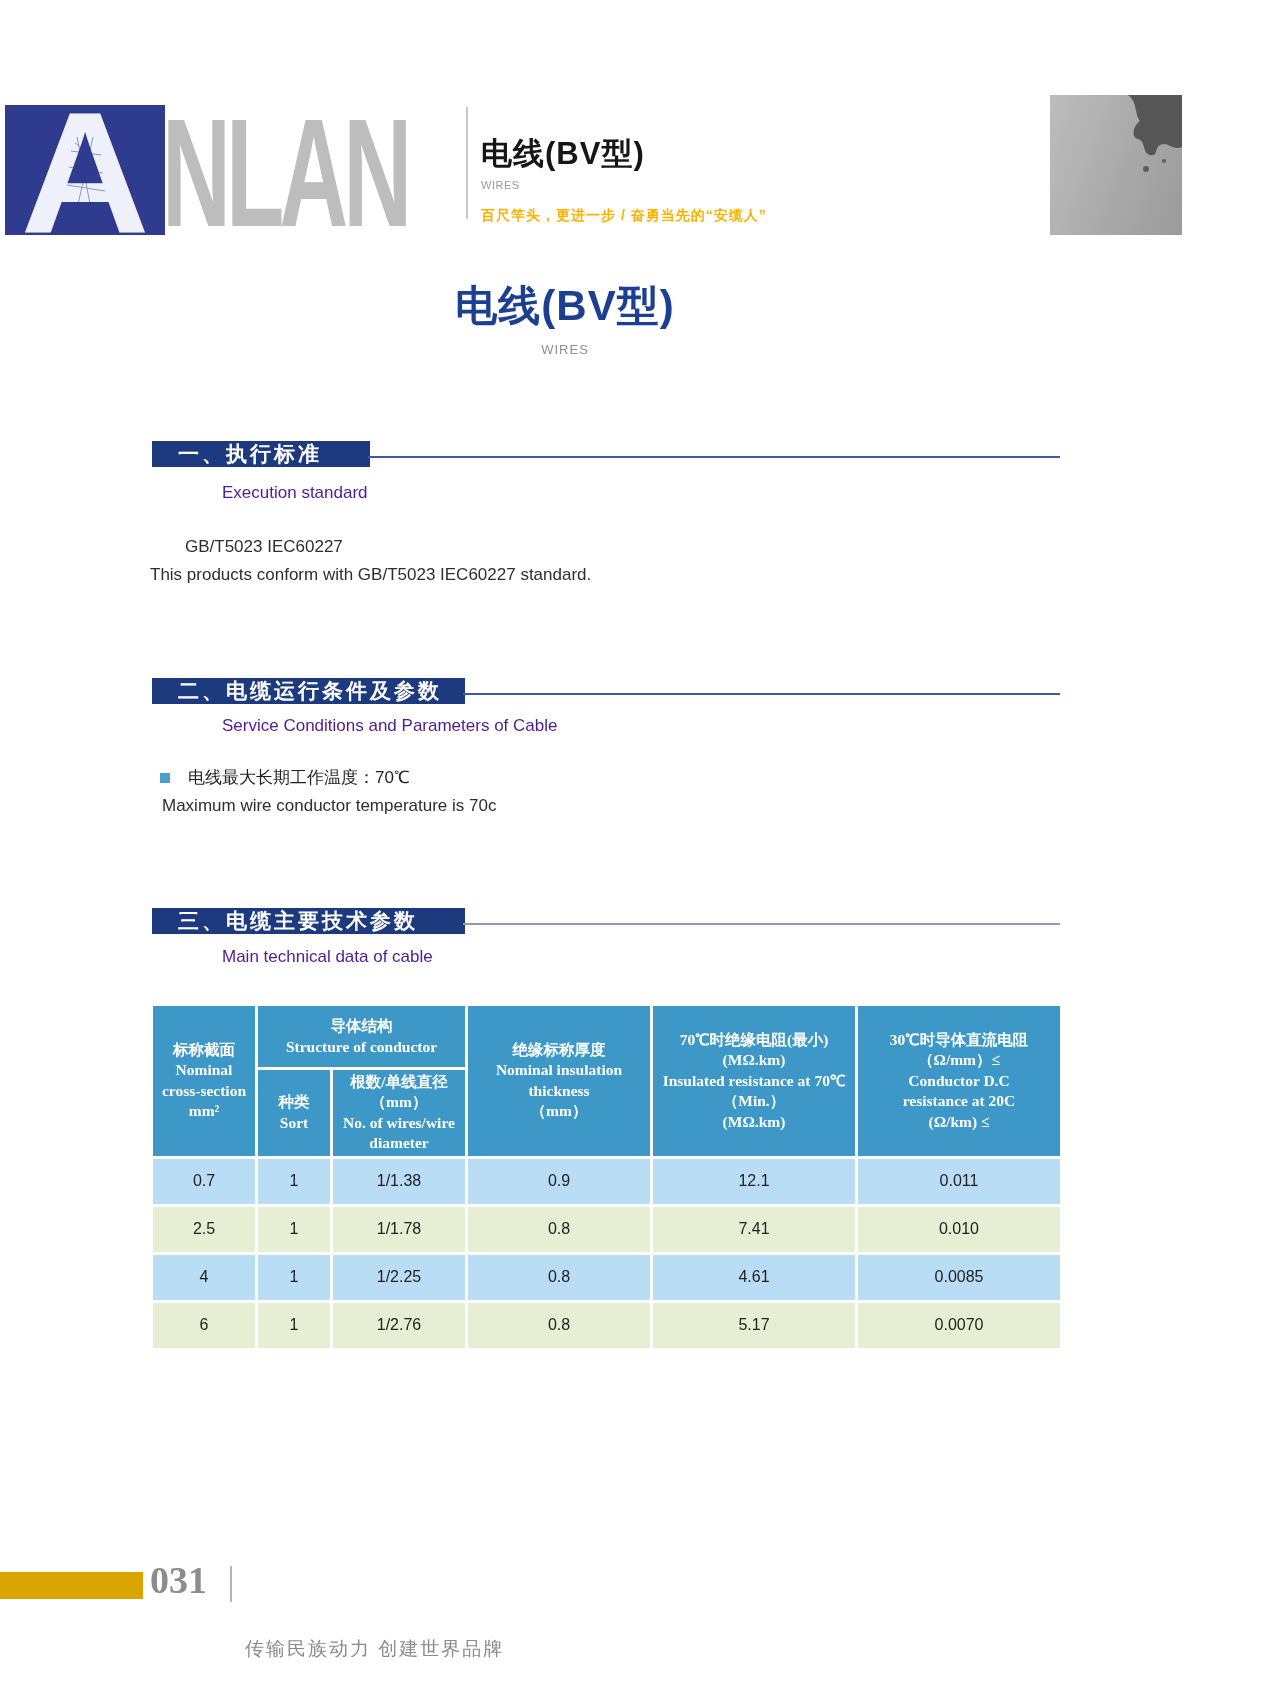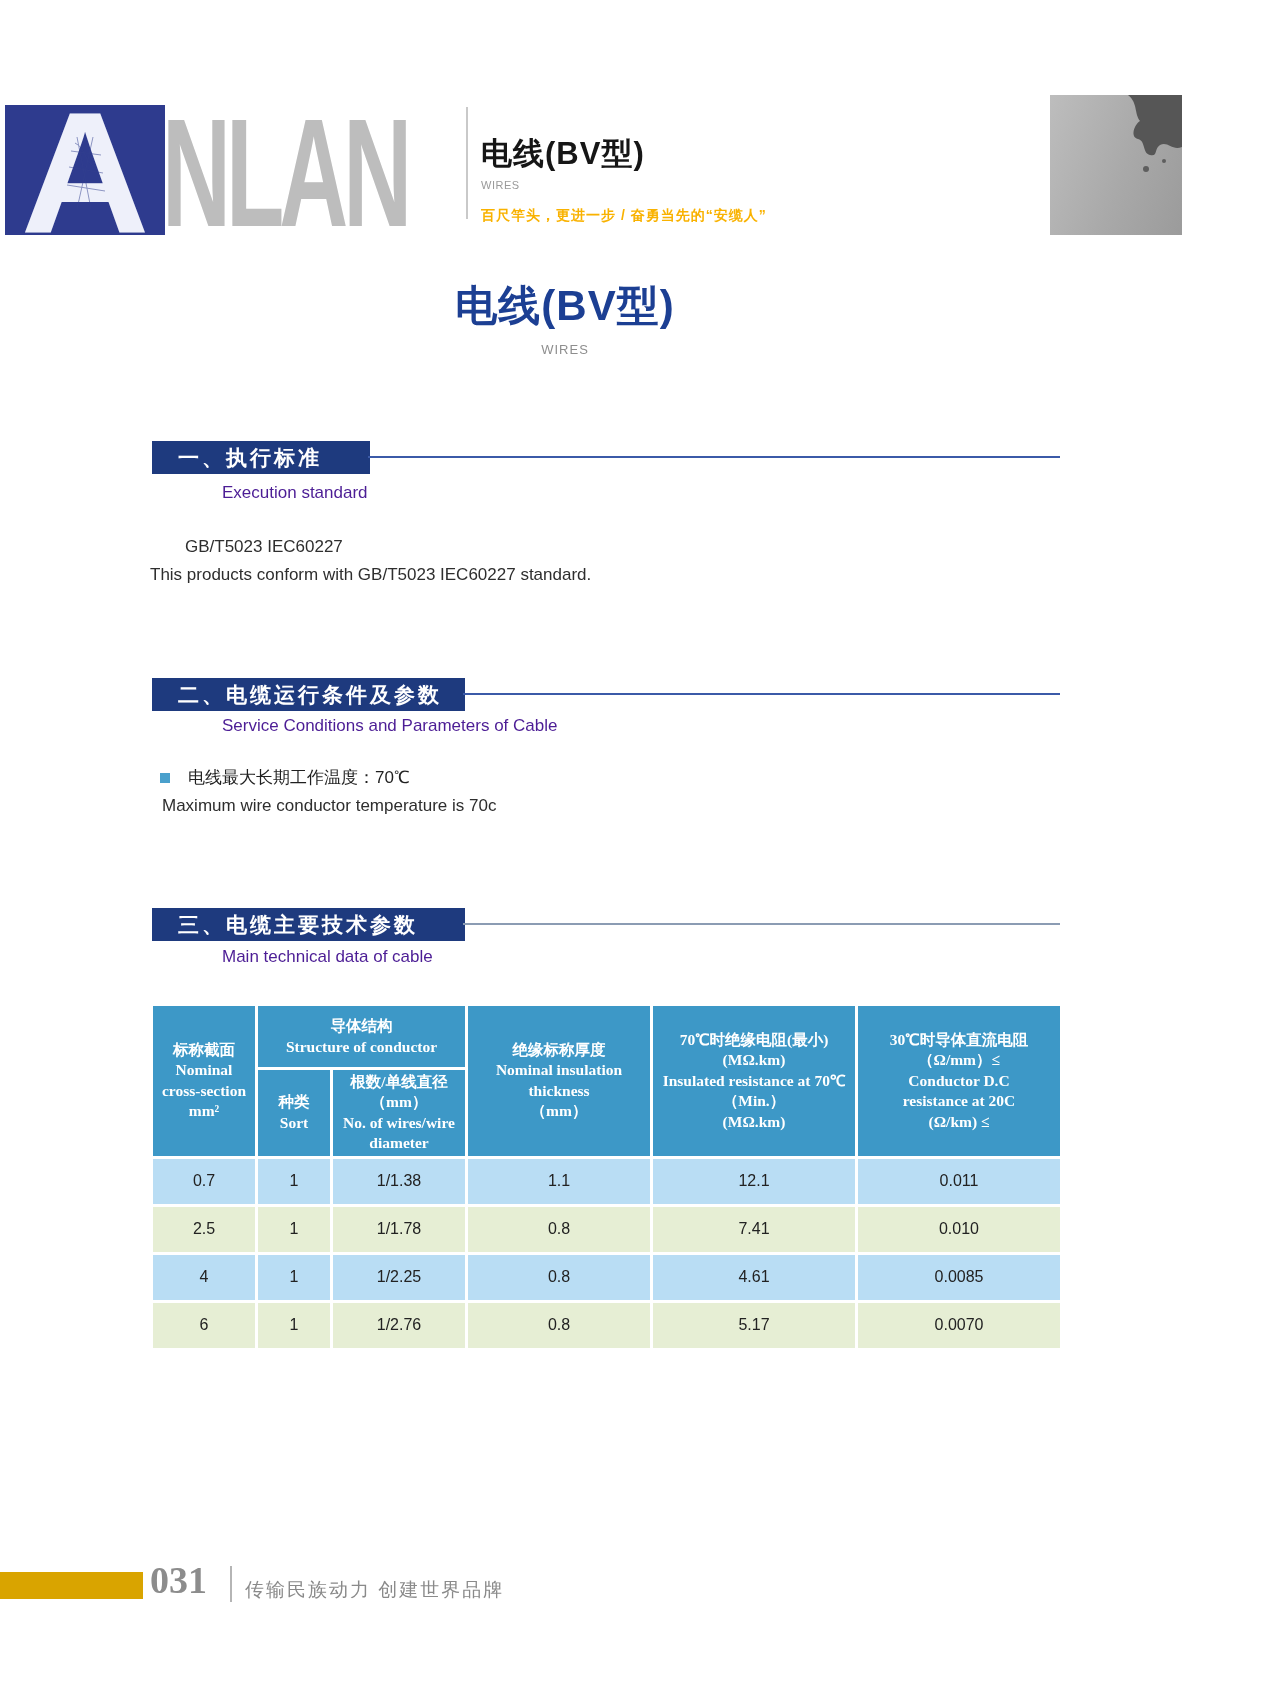--- a/index.html
+++ b/index.html
@@ -39,21 +39,21 @@
     overflow:hidden;
   }
 
   
   .page-title-block { position:absolute; left:400px; top:278px; width:330px; text-align:center; }
   .page-title-cn { font-size:42px; font-weight:bold; color:var(--title-blue,#1c3f93); letter-spacing:1px; }
   .page-title-en { font-size:13px; color:#8e8e8e; margin-top:8px; letter-spacing:1px; }
 
   
   .sec-box {
-    position:absolute; left:152px; height:33px; box-sizing:border-box;
+    position:absolute; left:152px; height:26px; box-sizing:border-box;
     background:var(--navy,#1e3a7e); color:#fff; font-size:21px; font-weight:bold;
     display:flex; align-items:center; padding-left:26px; letter-spacing:3px; white-space:nowrap;
   }
   .sec-line { position:absolute; height:2px; }
   .sec-sub { position:absolute; left:222px; font-size:17px; color:#4c1d95; }
   .body-text { position:absolute; font-size:17px; color:#2e2e2e; }
 
   .bullet-sq {
     position:absolute; left:160px; top:773px; width:10px; height:10px;
     background:var(--bullet-blue,#4aa0cc);
@@ -73,21 +73,21 @@
   tr.row-blue td { background:var(--row-blue,#b9ddf4); }
   tr.row-green td { background:var(--row-green,#e6eed4); }
 
   
   .footer-bar { position:absolute; left:0; top:1572px; width:143px; height:27px; background:var(--footer-gold,#d9a400); }
   .footer-num {
     position:absolute; left:150px; top:1558px;
     font-family:"Liberation Serif", serif; font-weight:bold; font-size:38px; color:#8c8c8c;
   }
   .footer-divider { position:absolute; left:230px; top:1566px; width:2px; height:36px; background:#b5b5b5; }
-  .footer-slogan { position:absolute; left:245px; top:1577px; font-size:19px; color:#8a8a8a; letter-spacing:2px; }
+  .footer-slogan { position:absolute; left:245px; top:1636px; font-size:19px; color:#8a8a8a; letter-spacing:2px; }
 </style>
 </head>
 <body>
 
 <div class="page">
 
   <div class="logo-square">
     <span class="logo-a">A</span>
     <svg class="logo-a-image" width="56" height="80" viewBox="0 0 56 80">
       <g stroke="#33408f" stroke-width="1" fill="none" opacity="0.65">
@@ -182,21 +182,21 @@
 （mm）
 No. of wires/wire
 diameter</th>
         </tr>
       </thead>
       <tbody>
         <tr class="row-blue">
           <td>0.7</td>
           <td>1</td>
           <td>1/1.38</td>
-          <td>1.1</td>
+          <td>0.9</td>
           <td>12.1</td>
           <td>0.011</td>
         </tr>
         <tr class="row-green">
           <td>2.5</td>
           <td>1</td>
           <td>1/1.78</td>
           <td>0.8</td>
           <td>7.41</td>
           <td>0.010</td>

